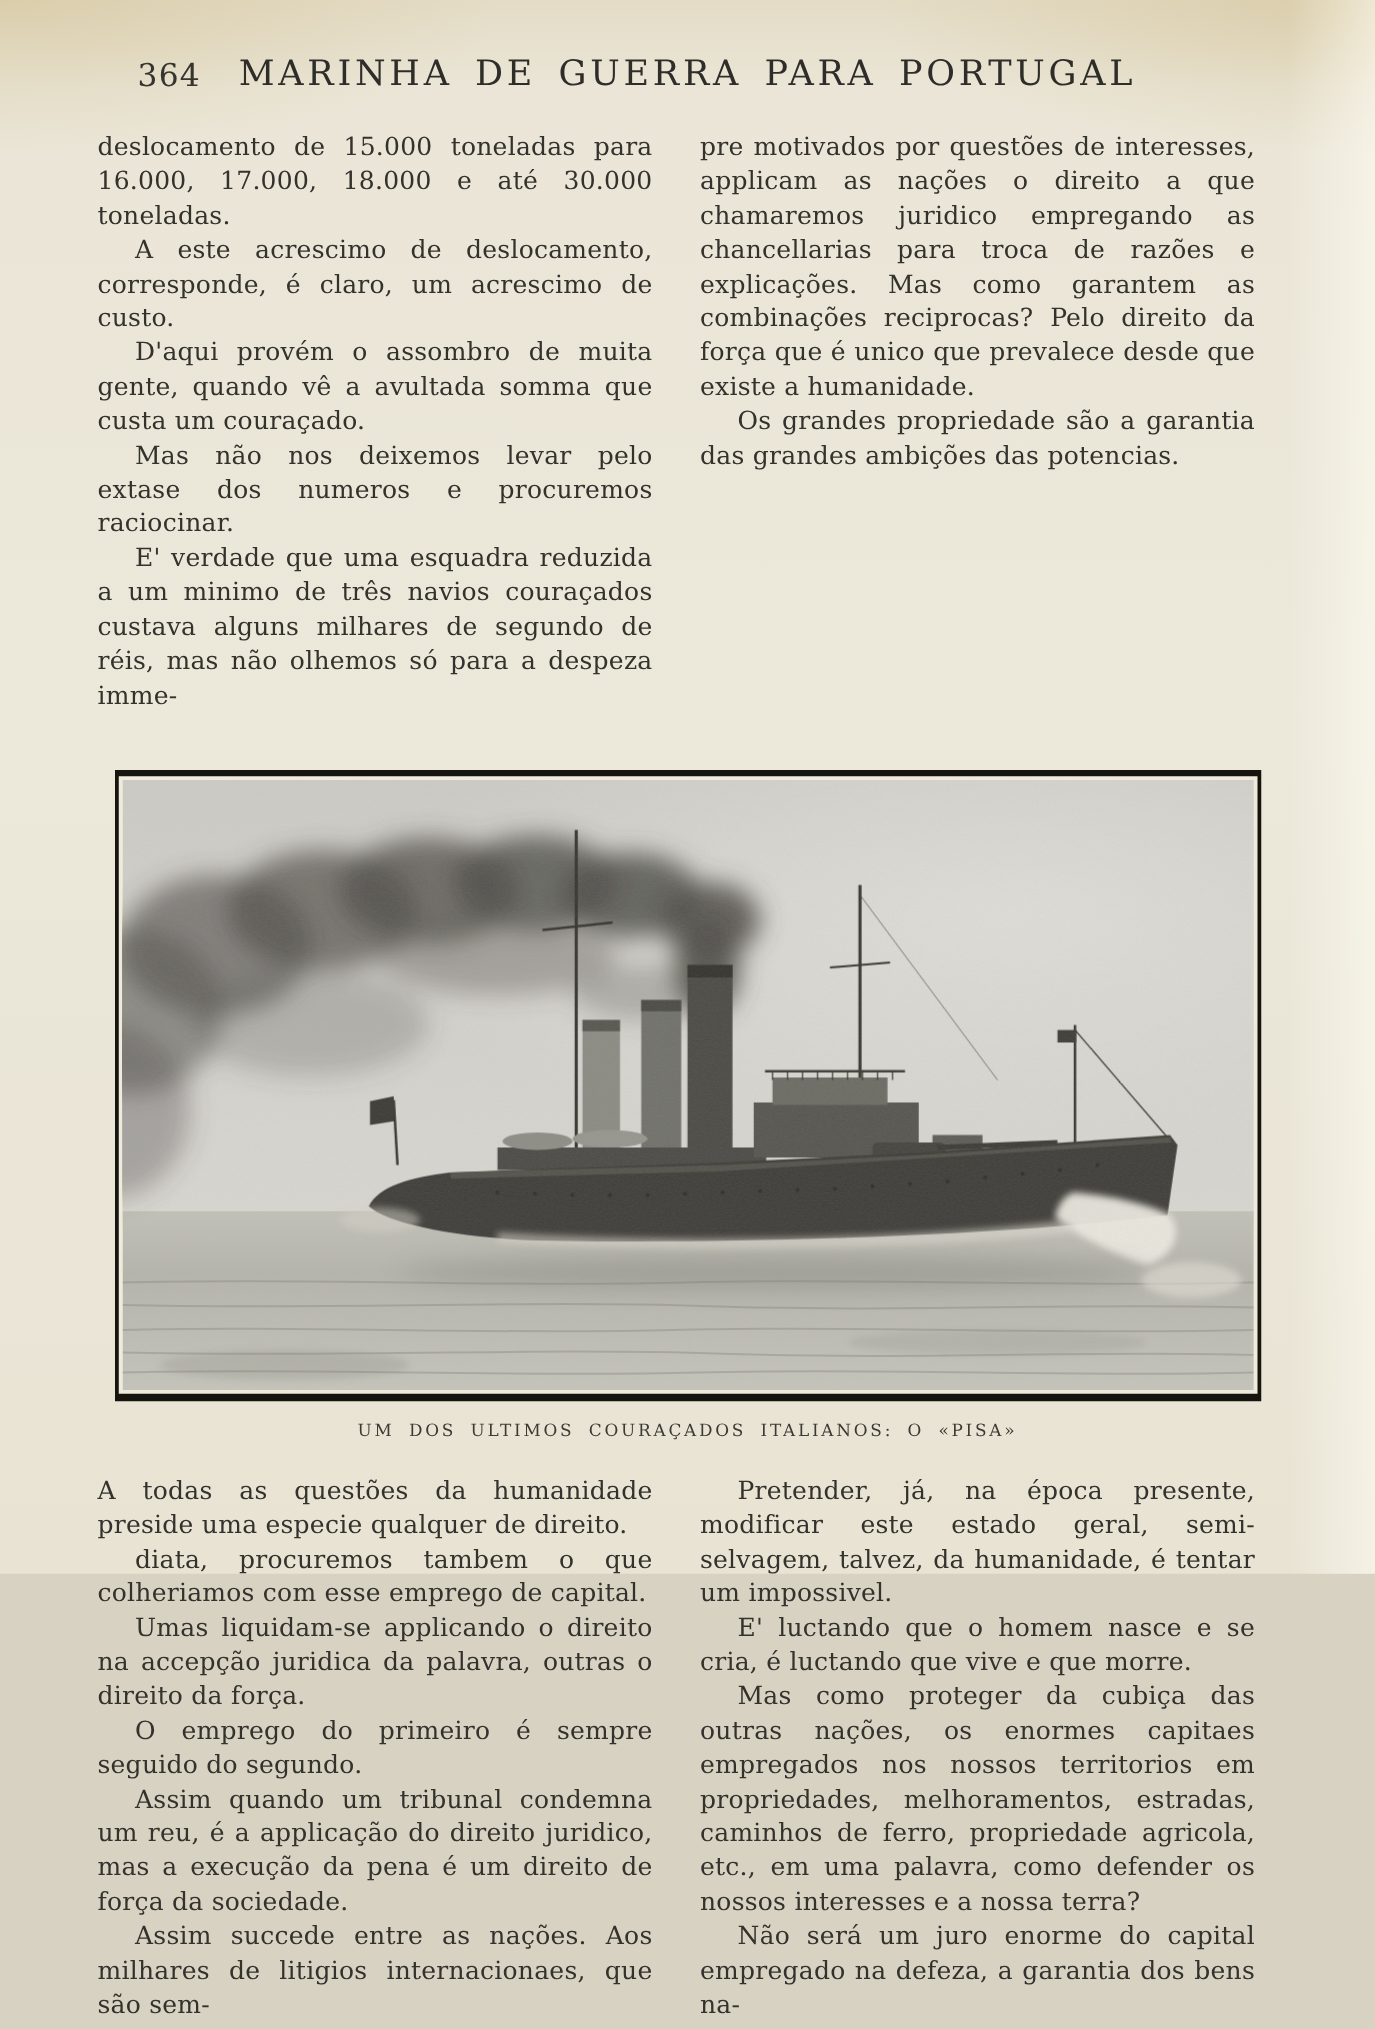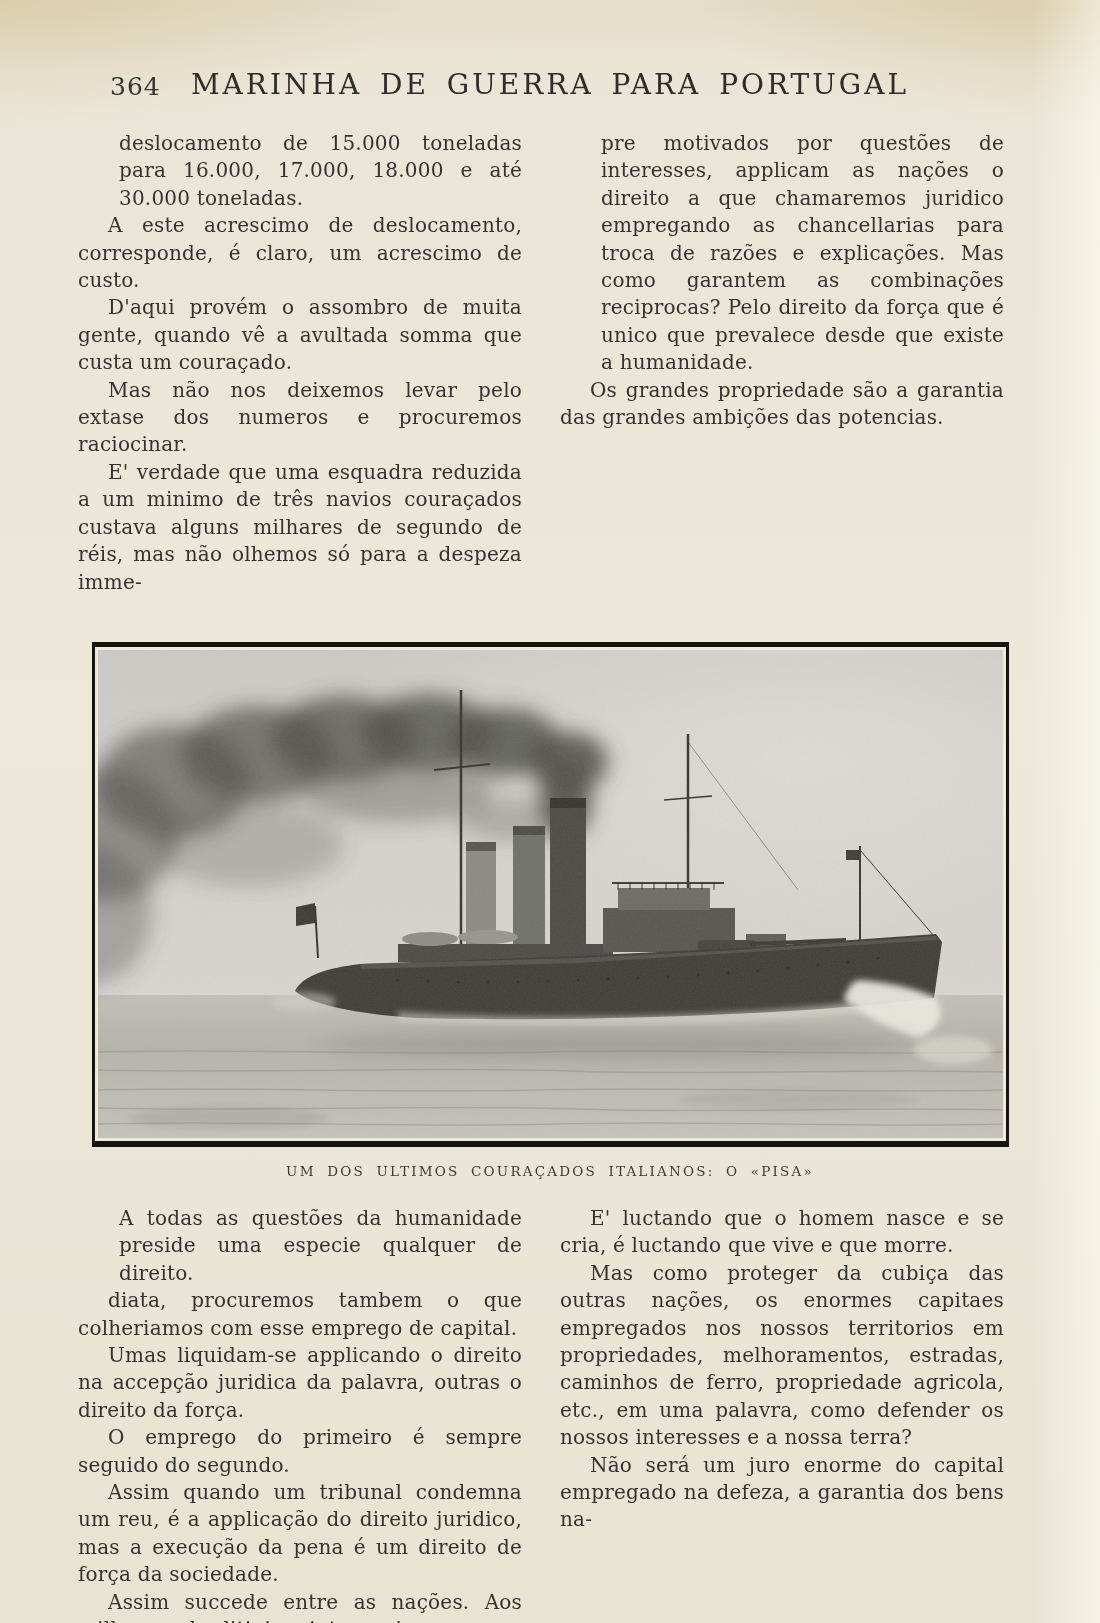--- a/index.html
+++ b/index.html
@@ -2,28 +2,28 @@
 <html><head>
 <meta charset="utf-8">
 <style>
   html,body{margin:0;padding:0;}
   body{
     width:1100px;height:1623px;overflow:hidden;
     font-family:"DejaVu Serif","Liberation Serif",serif;
     background:#d8d2c2;
   }
   .page{
-    position:relative;width:1100px;height:1623px;
+    position:relative;width:1100px;height:1259px;
     background:
       radial-gradient(ellipse 620px 190px at 0% 0%, rgba(196,172,110,0.30), transparent 65%),
       radial-gradient(ellipse 620px 190px at 100% 0%, rgba(196,172,110,0.33), transparent 65%),
       linear-gradient(180deg,#e4dcc6 0px,#eae5d6 70px,#ece8da 45%,#e8e3d3 100%);
     color:#2f2e2a;
     box-sizing:border-box;
-    padding-top:68px;
+    padding-top:42px;
   }
   .page::after{ 
     content:"";position:absolute;top:0;right:0;width:70px;height:100%;
     background:linear-gradient(90deg,transparent,rgba(255,253,244,0.55));
     pointer-events:none;
   }
   .header{position:relative;height:42px;margin:0 78px 0 78px;}
   .page-number{
     position:absolute;left:32px;top:4px;
     font-size:25px;letter-spacing:1px;color:#35342f;
@@ -35,21 +35,21 @@
   }
   .columns{
     display:flex;gap:38px;
     margin:20px 96px 0 78px;
   }
   .col{
     flex:1;font-size:20px;line-height:27.4px;text-align:justify;
     color:#33322d;letter-spacing:0.2px;
   }
   .col p{margin:0;text-indent:30px;}
-  .col.cont p:first-child{text-indent:0;margin-left:41px;}
+  .col.cont p:first-child{text-indent:0;}
   .figure{
     width:917px;margin:46px auto 0 auto;
   }
   .photo-frame{
     border:solid #15140f;border-width:5px 3px 6px 3px;
     padding:3px;background:#efeadb;
     box-sizing:border-box;
   }
   .photo-frame svg{display:block;}
   .caption{
@@ -242,19 +242,20 @@
   <div class="columns bottom">
     <div class="col cont">
         <p>A todas as questões da humanidade preside uma especie qualquer de direito.</p>
         <p>diata, procuremos tambem o que colheriamos com esse emprego de capital.</p>
         <p>Umas liquidam-se applicando o direito na accepção juridica da palavra, outras o direito da força.</p>
         <p>O emprego do primeiro é sempre seguido do segundo.</p>
         <p>Assim quando um tribunal condemna um reu, é a applicação do direito juridico, mas a execução da pena é um direito de força da sociedade.</p>
         <p>Assim succede entre as nações. Aos milhares de litigios internacionaes, que são sem-</p>
       </div>
     <div class="col">
+        <p>Pretender, já, na época presente, modificar este estado geral, semi-selvagem, talvez, da humanidade, é tentar um impossivel.</p>
         <p>E' luctando que o homem nasce e se cria, é luctando que vive e que morre.</p>
         <p>Mas como proteger da cubiça das outras nações, os enormes capitaes empregados nos nossos territorios em propriedades, melhoramentos, estradas, caminhos de ferro, propriedade agricola, etc., em uma palavra, como defender os nossos interesses e a nossa terra?</p>
         <p>Não será um juro enorme do capital empregado na defeza, a garantia dos bens na-</p>
       </div>
   </div>
 
 </div>
 
 </body></html>

